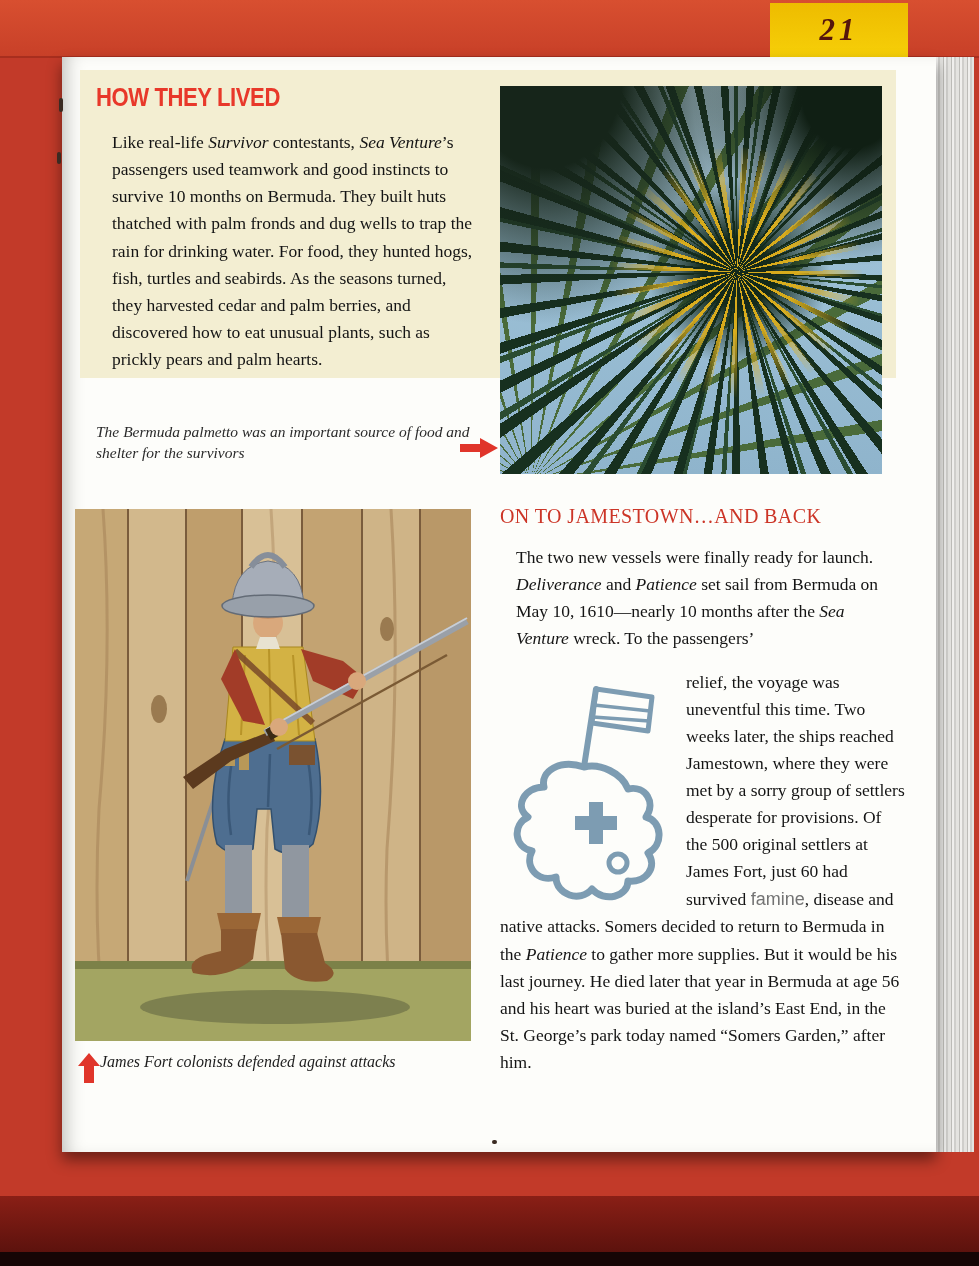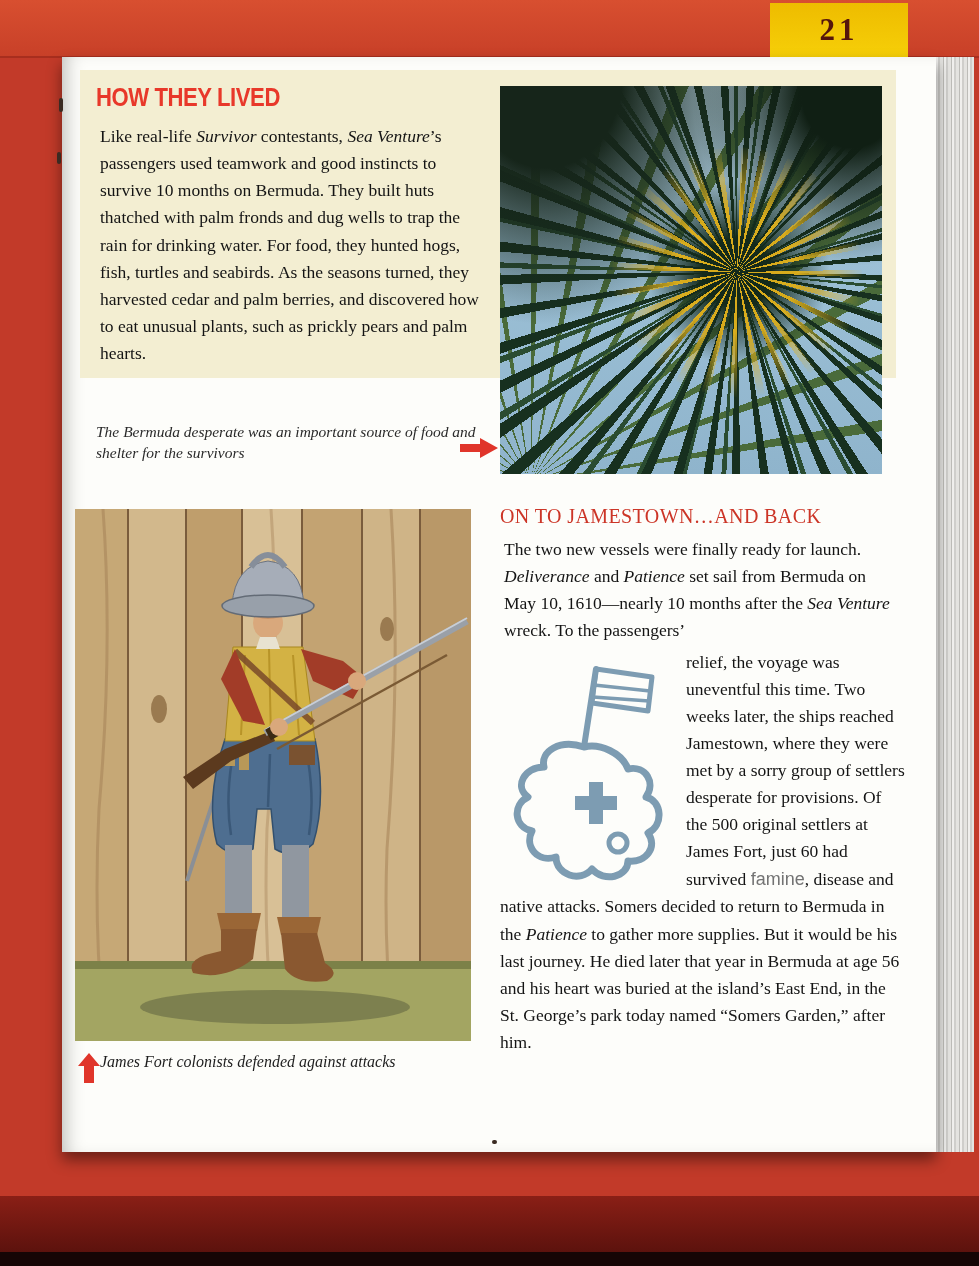--- a/index.html
+++ b/index.html
@@ -8,35 +8,35 @@
   
   .topband{position:absolute;left:0;top:0;width:100%;height:56px;
            background:linear-gradient(180deg,#d84f30,#c84028);border-bottom:2px solid #a82e1e;}
   .band-maroon{position:absolute;left:0;top:1196px;width:100%;height:56px;
            background:linear-gradient(180deg,#8a1f16,#5c120d);}
   .band-black{position:absolute;left:0;top:1252px;width:100%;height:14px;background:#150505;}
   
   .pagenum{position:absolute;left:770px;top:3px;width:138px;height:54px;
            background:linear-gradient(180deg,#eebc00,#f6cf08);
            display:flex;align-items:center;justify-content:center;}
-  .pagenum span{font-weight:700;font-size:31px;letter-spacing:4px;color:#55150c;}
+  .pagenum span{font-style:italic;font-weight:700;font-size:31px;letter-spacing:4px;color:#55150c;}
   
   .page{position:absolute;left:62px;top:57px;width:874px;height:1095px;background:#fdfdfa;
         box-shadow:inset 14px 0 20px -12px rgba(0,0,0,.30), 0 8px 14px rgba(0,0,0,.45);}
   .edges{position:absolute;left:936px;top:57px;width:38px;height:1095px;
          background:repeating-linear-gradient(90deg,#f0efed 0 2px,#cfcecb 2px 4px,#e4e3e0 4px 7px,#bdbcb8 7px 8px);}
   .speck{position:absolute;background:#3a2a22;border-radius:2px;}
   
   .cream{position:absolute;left:18px;top:13px;width:816px;height:308px;background:#f3eed2;}
   .htl-col{position:absolute;left:16px;top:12px;width:394px;}
   h2{margin:0;}
   .htl-head{font-family:"Liberation Sans","DejaVu Sans",sans-serif;font-weight:800;
             color:#e8382a;font-size:26px;letter-spacing:-.5px;transform:scaleX(.85);
             transform-origin:left center;margin-bottom:10px;}
-  .body{font-size:17.5px;line-height:1.55;color:#141414;margin:4px;}
+  .body{font-size:17.5px;line-height:1.55;color:#141414;margin:16px;}
   .i{font-style:italic;}
   .term{font-family:"Liberation Sans","DejaVu Sans",sans-serif;font-weight:normal;
         color:#737373;font-size:18px;}
   .palm-caption{position:absolute;left:16px;top:352px;width:386px;
                 font-style:italic;font-size:15.5px;line-height:1.35;color:#2a2a2a;font-weight:500;}
   .palm-caption .arr{position:absolute;right:-16px;bottom:0;}
   
   .palm-photo{position:absolute;left:420px;top:16px;width:382px;height:388px;overflow:hidden;
     background:
       radial-gradient(circle at 62% 48%, #142a1b 0 11%, rgba(20,42,27,0) 30%),
@@ -79,21 +79,21 @@
 
   <div class="page">
 
     <div class="cream">
       <div class="htl-col">
         <h2 class="htl-head">HOW THEY LIVED</h2>
         <p class="body"><span>Like real-life </span><span class="i">Survivor</span><span> contestants, </span><span class="i">Sea Venture</span><span>’s passengers used teamwork and good instincts to survive 10 months on Bermuda. They built huts thatched with palm fronds and dug wells to trap the rain for drinking water. For food, they hunted hogs, fish, turtles and seabirds. As the seasons turned, they harvested cedar and palm berries, and discovered how to eat unusual plants, such as prickly pears and palm hearts.</span></p>
       </div>
 
       <div class="palm-caption">
-        <span>The Bermuda desperate was an important source of food and shelter for the survivors</span>
+        <span>The Bermuda palmetto was an important source of food and shelter for the survivors</span>
         <span class="arr">
           <svg width="38" height="20" viewBox="0 0 38 20">
               <path d="M0,6 H20 V0 L38,10 L20,20 V14 H0 Z" fill="#e0352a"></path>
             </svg>
         </span>
       </div>
 
       <div class="palm-photo">
         <div class="burst"></div>
       </div>

